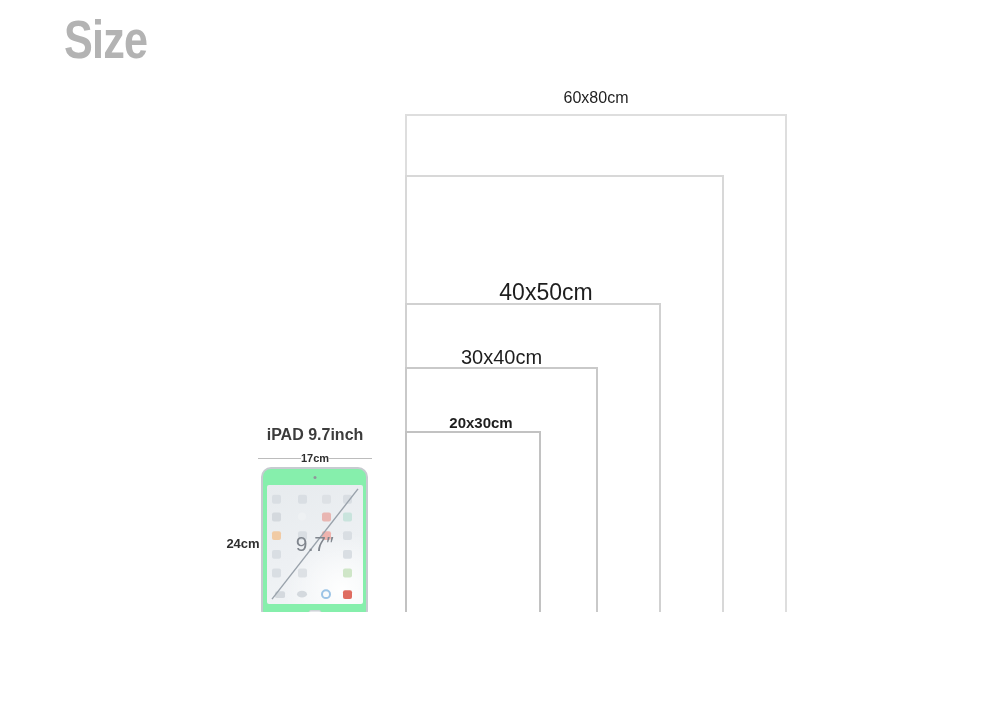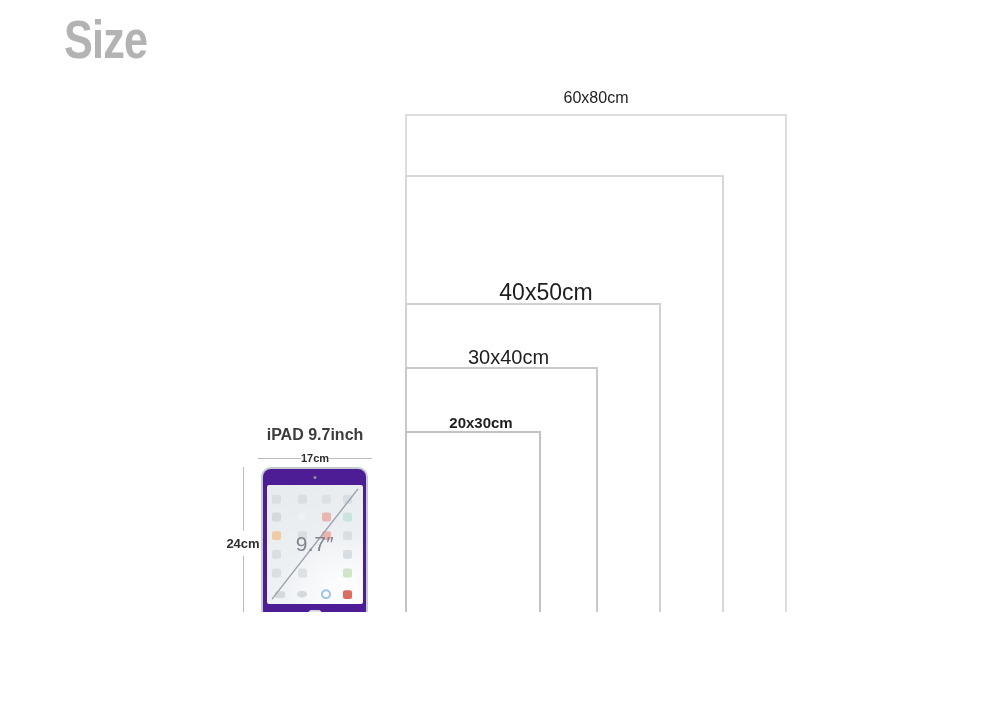--- a/index.html
+++ b/index.html
@@ -20,46 +20,46 @@
   .r0 { left:405px; top:114px; width:382px; height:507px; border:2px solid #dedede; }
   .r1 { left:405px; top:175px; width:319px; height:446px; border:2px solid #d8d8d8; }
   .r2 { left:405px; top:303px; width:256px; height:318px; border:2px solid #d1d1d1; }
   .r3 { left:405px; top:367px; width:193px; height:254px; border:2px solid #c9c9c9; }
   .r4 { left:405px; top:431px; width:136px; height:190px; border:2px solid #c2c2c2; }
 
   .size-label { position:absolute; color:#1e1e1e; text-align:center; line-height:1.1; }
   .sl0 { left:405px; width:382px; top:89px;  font-size:16px; }
   .sl1 { left:405px; width:319px; top:150px; font-size:23px; }
   .sl2 { left:418px; width:256px; top:280px; font-size:23px; }
-  .sl3 { left:405px; width:193px; top:346px; font-size:20px;padding-left:7px; }
+  .sl3 { left:405px; width:193px; top:346px; font-size:20px; }
   .sl4 { left:413px; width:136px; top:415px; font-size:15px; font-weight:bold; }
 
   
   .ipad-title {
     position:absolute; left:250px; top:426px; width:130px; text-align:center;
     font-size:16px; font-weight:bold; color:#3c3c3c;
   }
   .measure-h {
     position:absolute; left:258px; top:451px; width:114px; height:14px;
     display:flex; align-items:center; 
   }
   .measure-h .mline { flex:1; height:1px; background:#bcbcbc; }
   .mtext { font-size:11px; font-weight:bold; color:#2f2f2f; white-space:nowrap; }
 
   .measure-v {
     position:absolute; left:224px; top:467px; width:38px; height:153px;
-    display:flex; flex-direction:column; align-items:center;
+    display:flex; flex-direction:row; align-items:center;
   }
   .measure-v .vline { width:1px; flex:1; background:#bcbcbc; }
   .measure-v .mtext { margin:5px 0; font-size:13px; }
 
   .ipad-body {
     position:absolute; left:261px; top:467px; width:107px; height:153px;
     box-sizing:border-box; border:2px solid #c6cbd0; border-bottom-color:#aeb4b9;
-    border-radius:10px; background:#4c1d95;
+    border-radius:10px; background:#86efac;
   }
   .camera {
     position:absolute; top:7px; left:50%; transform:translateX(-50%);
     width:3px; height:3px; border-radius:50%; background:#8f959b;
   }
   .screen {
     position:absolute; left:4px; right:3px; top:16px; bottom:14px;
     border-radius:2px; overflow:hidden;
     background:
       radial-gradient(circle at 78% 88%, rgba(255,255,255,0.95) 0%, rgba(255,255,255,0) 45%),

